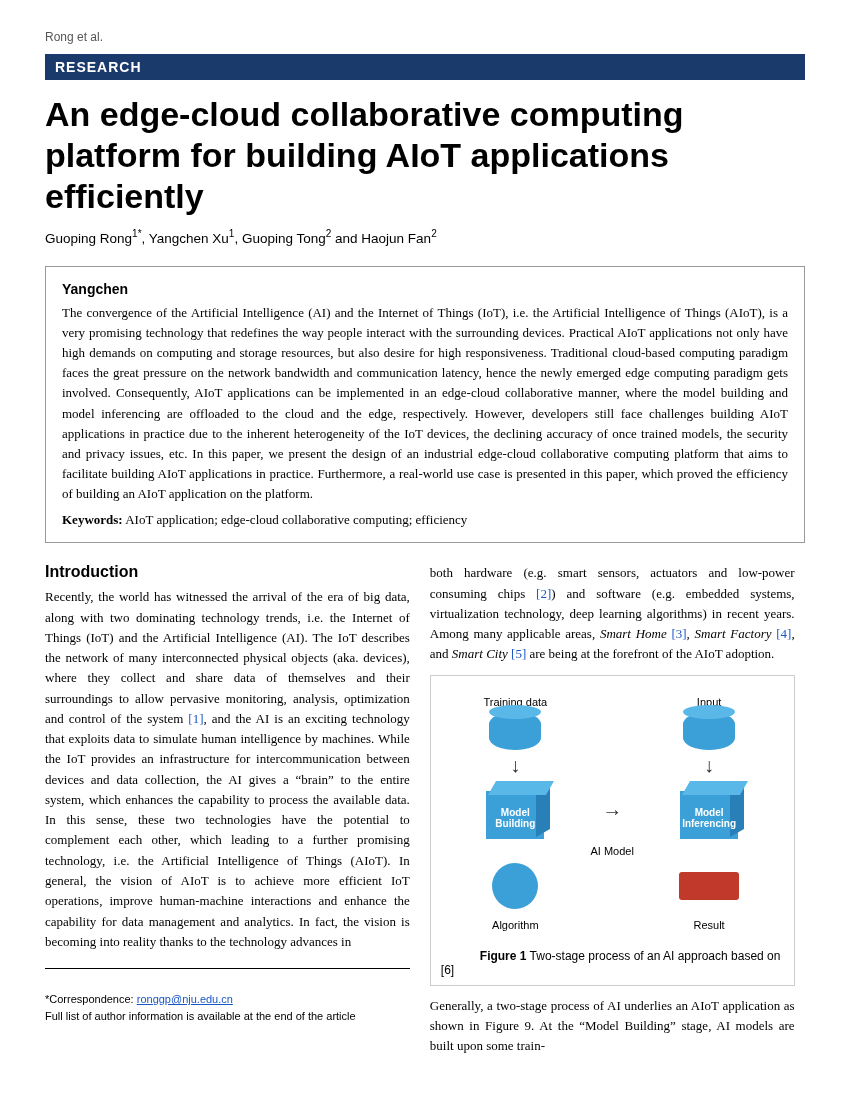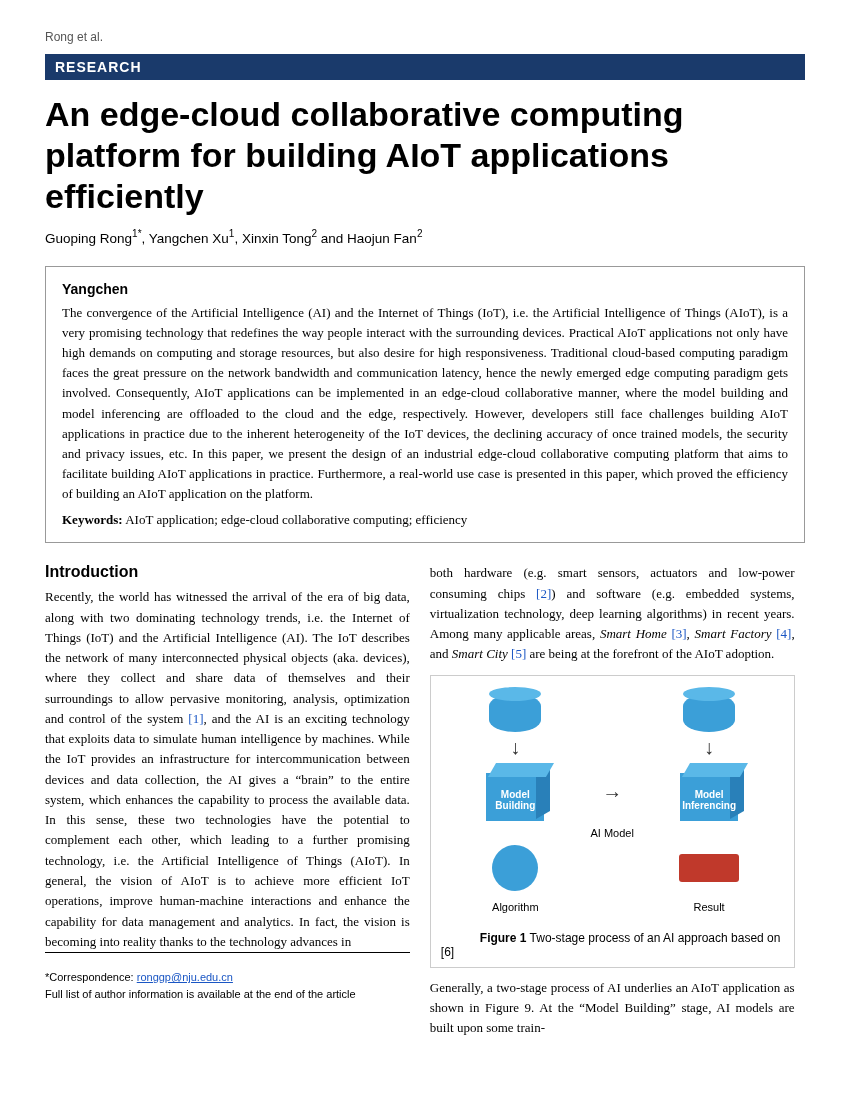--- a/index.html
+++ b/index.html
@@ -175,22 +175,23 @@
       align-items: center;
       justify-content: center;
     }
     .diag-label-row {
       display: flex;
       justify-content: space-around;
       width: 100%;
       margin-bottom: 2px;
     }
     .footnotes {
+      margin-top: 16px;
       border-top: 1px solid #000;
-      padding-top: 16px;
+      padding-top: 22px;
       font-size: 11px;
       font-family: Arial, sans-serif;
       line-height: 1.5;
     }
     .footnotes a { color: #1a56c4; }
     .right-col-top {
       font-size: 13px;
       line-height: 1.56;
       text-align: justify;
       margin-bottom: 10px;
@@ -211,21 +212,21 @@
 <div class="header-author">Rong et al.</div>
 
 
 <div class="research-bar">RESEARCH</div>
 
 
 <div class="main-title">An edge-cloud collaborative computing platform for building AIoT applications efficiently</div>
 
 
 <div class="authors">
-  <span>Guoping Rong</span><sup>1*</sup><span>, Yangchen Xu</span><sup>1</sup><span>, Xinxin Tong</span><sup>2</sup><span> and Haojun Fan</span><sup>2</sup>
+  <span>Guoping Rong</span><sup>1*</sup><span>, Yangchen Xu</span><sup>1</sup><span>, Guoping Tong</span><sup>2</sup><span> and Haojun Fan</span><sup>2</sup>
 </div>
 
 
 <div class="abstract-box">
   <div class="abstract-title">Yangchen</div>
   <div class="abstract-text">The convergence of the Artificial Intelligence (AI) and the Internet of Things (IoT), i.e. the Artificial Intelligence of Things (AIoT), is a very promising technology that redefines the way people interact with the surrounding devices. Practical AIoT applications not only have high demands on computing and storage resources, but also desire for high responsiveness. Traditional cloud-based computing paradigm faces the great pressure on the network bandwidth and communication latency, hence the newly emerged edge computing paradigm gets involved. Consequently, AIoT applications can be implemented in an edge-cloud collaborative manner, where the model building and model inferencing are offloaded to the cloud and the edge, respectively. However, developers still face challenges building AIoT applications in practice due to the inherent heterogeneity of the IoT devices, the declining accuracy of once trained models, the security and privacy issues, etc. In this paper, we present the design of an industrial edge-cloud collaborative computing platform that aims to facilitate building AIoT applications in practice. Furthermore, a real-world use case is presented in this paper, which proved the efficiency of building an AIoT application on the platform.</div>
   <div class="keywords">
     <strong>Keywords:</strong><span> AIoT application; edge-cloud collaborative computing; efficiency</span>
   </div>
 </div>
@@ -246,20 +247,29 @@
   </div>
 
   <div class="col-right">
     <div class="right-col-top body-text">
       both hardware (e.g. smart sensors, actuators and low-power consuming chips <span class="ref">[2]</span>) and software (e.g. embedded systems, virtualization technology, deep learning algorithms) in recent years. Among many applicable areas, <span class="italic">Smart Home</span> <span class="ref">[3]</span>, <span class="italic">Smart Factory</span> <span class="ref">[4]</span>, and <span class="italic">Smart City</span> <span class="ref">[5]</span> are being at the forefront of the AIoT adoption.
     </div>
 
     <div class="figure-box">
       <div class="diagram">
 
+        <div class="diag-label-row">
+          <div style="flex:1; text-align:center;">
+            <span class="diag-label">Training data</span>
+          </div>
+          <div style="flex:0.3;"></div>
+          <div style="flex:1; text-align:center;">
+            <span class="diag-label">Input</span>
+          </div>
+        </div>
 
         <div class="diag-row">
           <div style="flex:1; display:flex; justify-content:center;">
             <div class="cylinder"></div>
           </div>
           <div style="flex:0.3;"></div>
           <div style="flex:1; display:flex; justify-content:center;">
             <div class="cylinder"></div>
           </div>
         </div>

